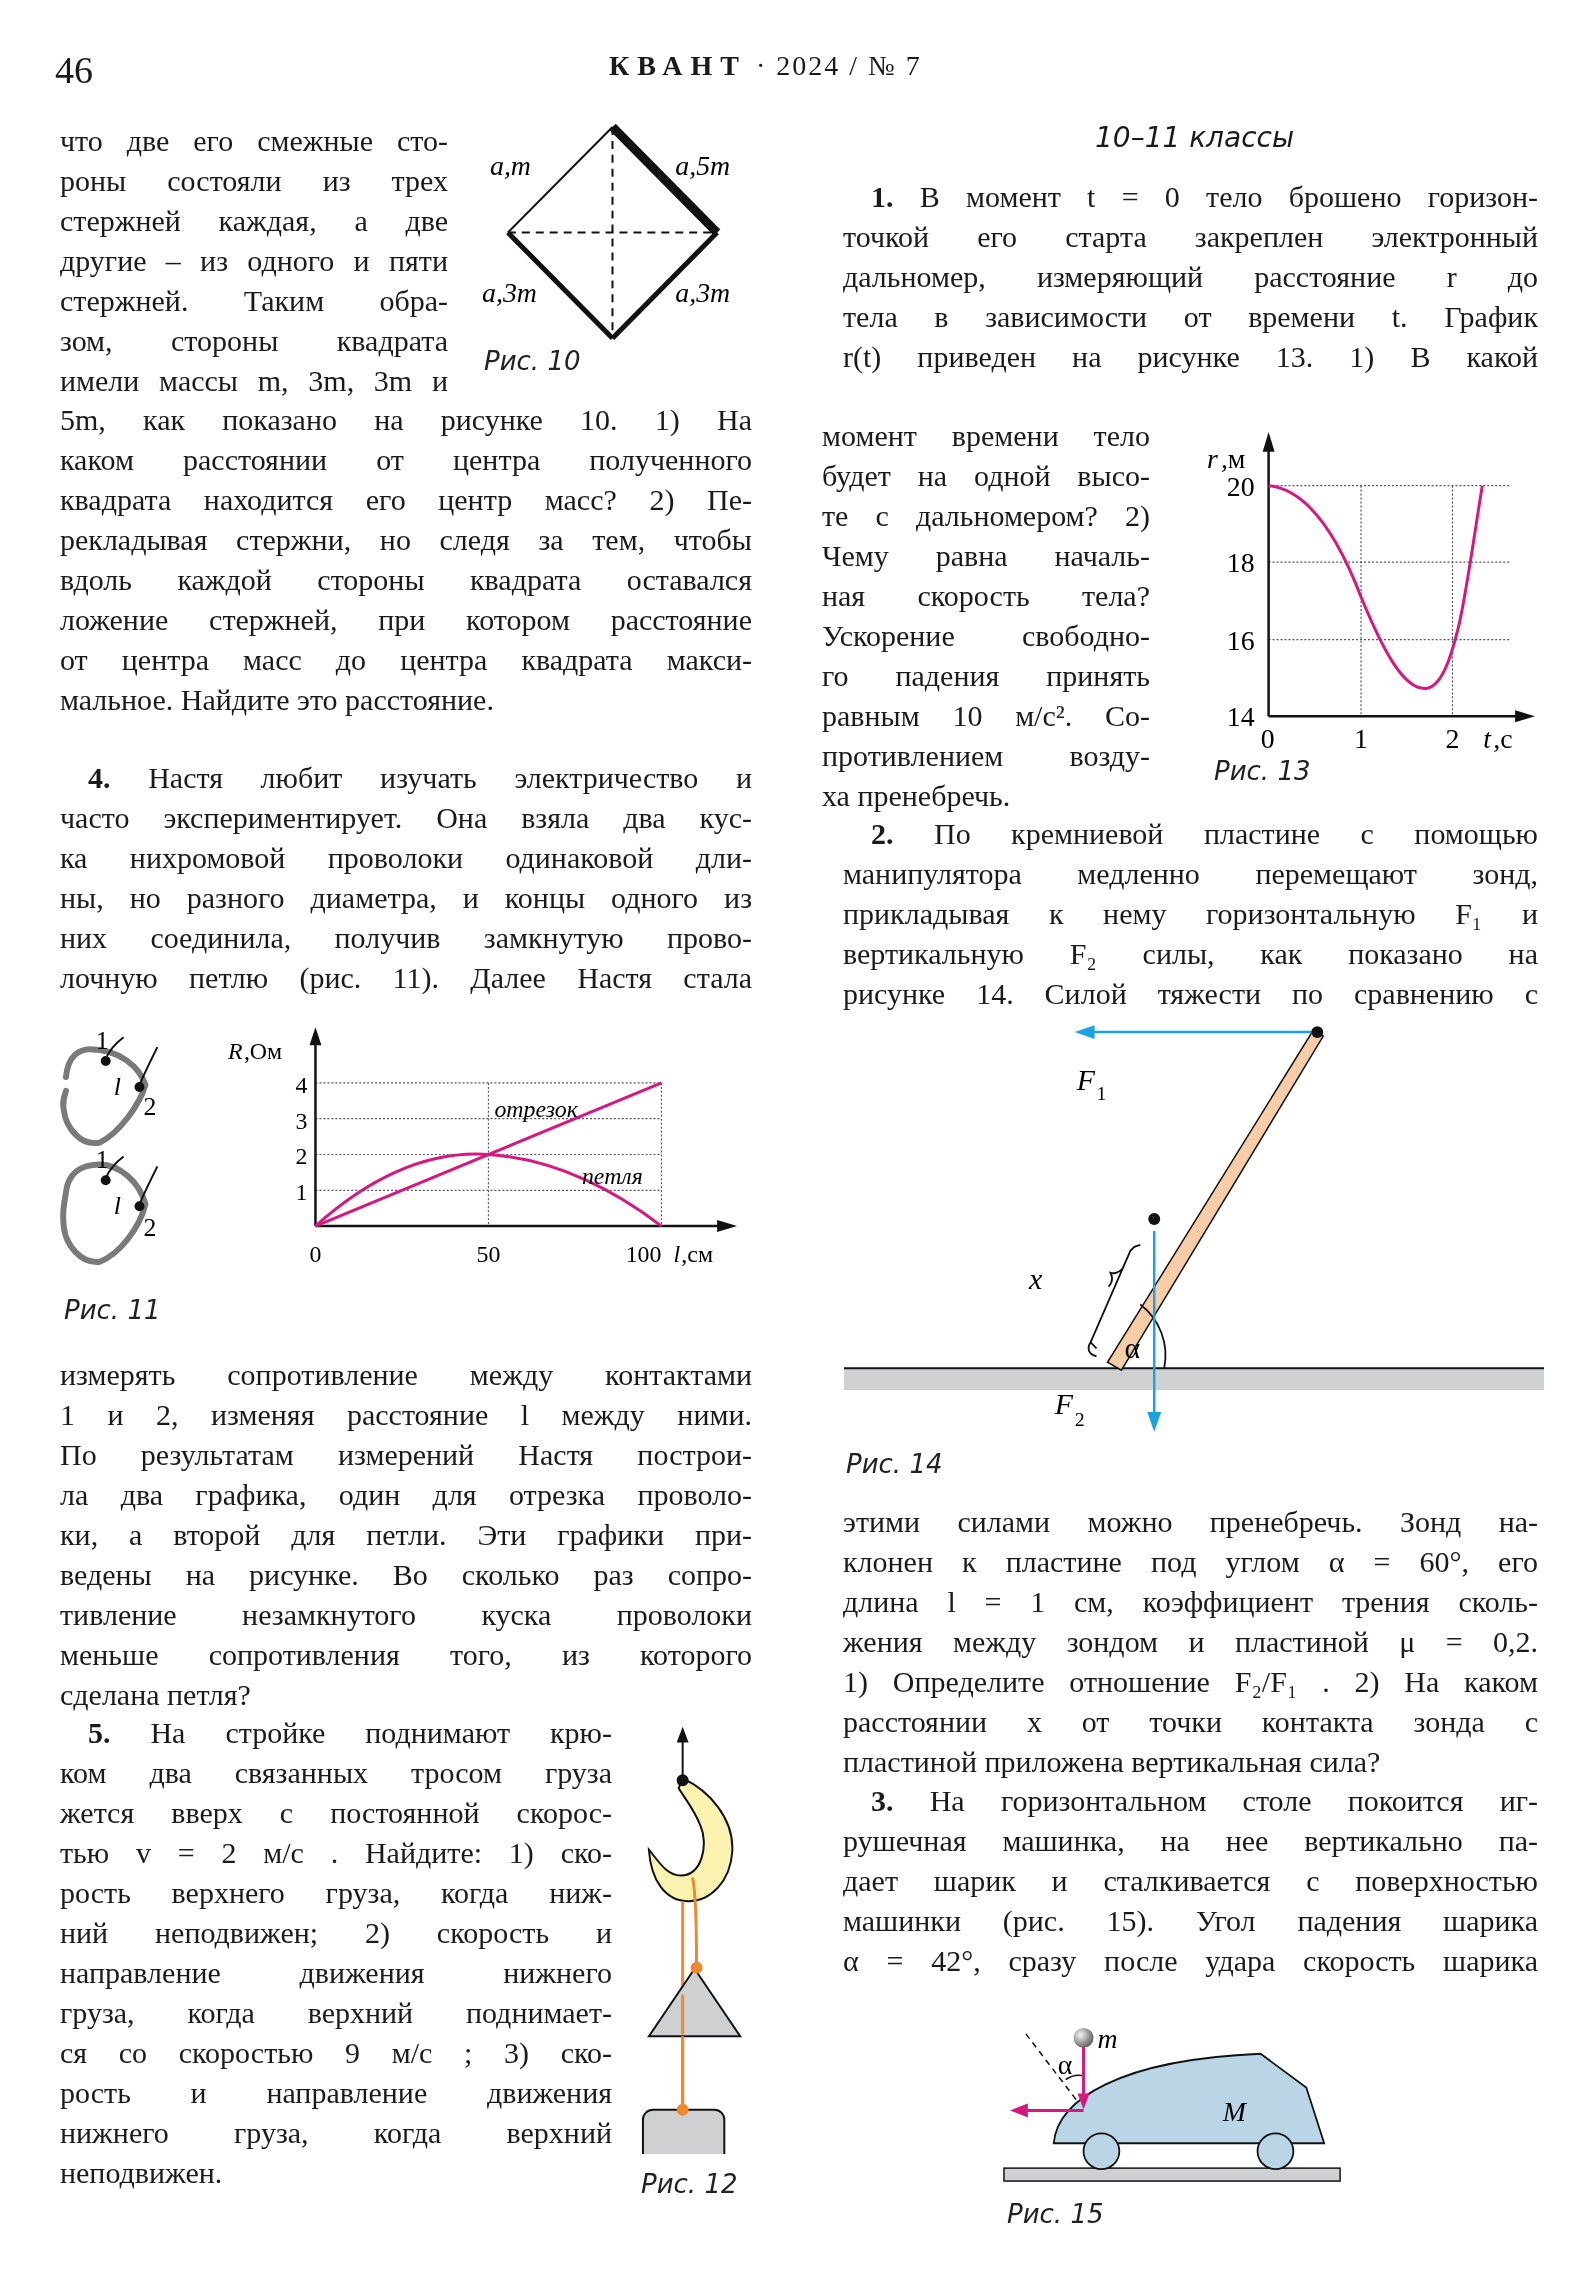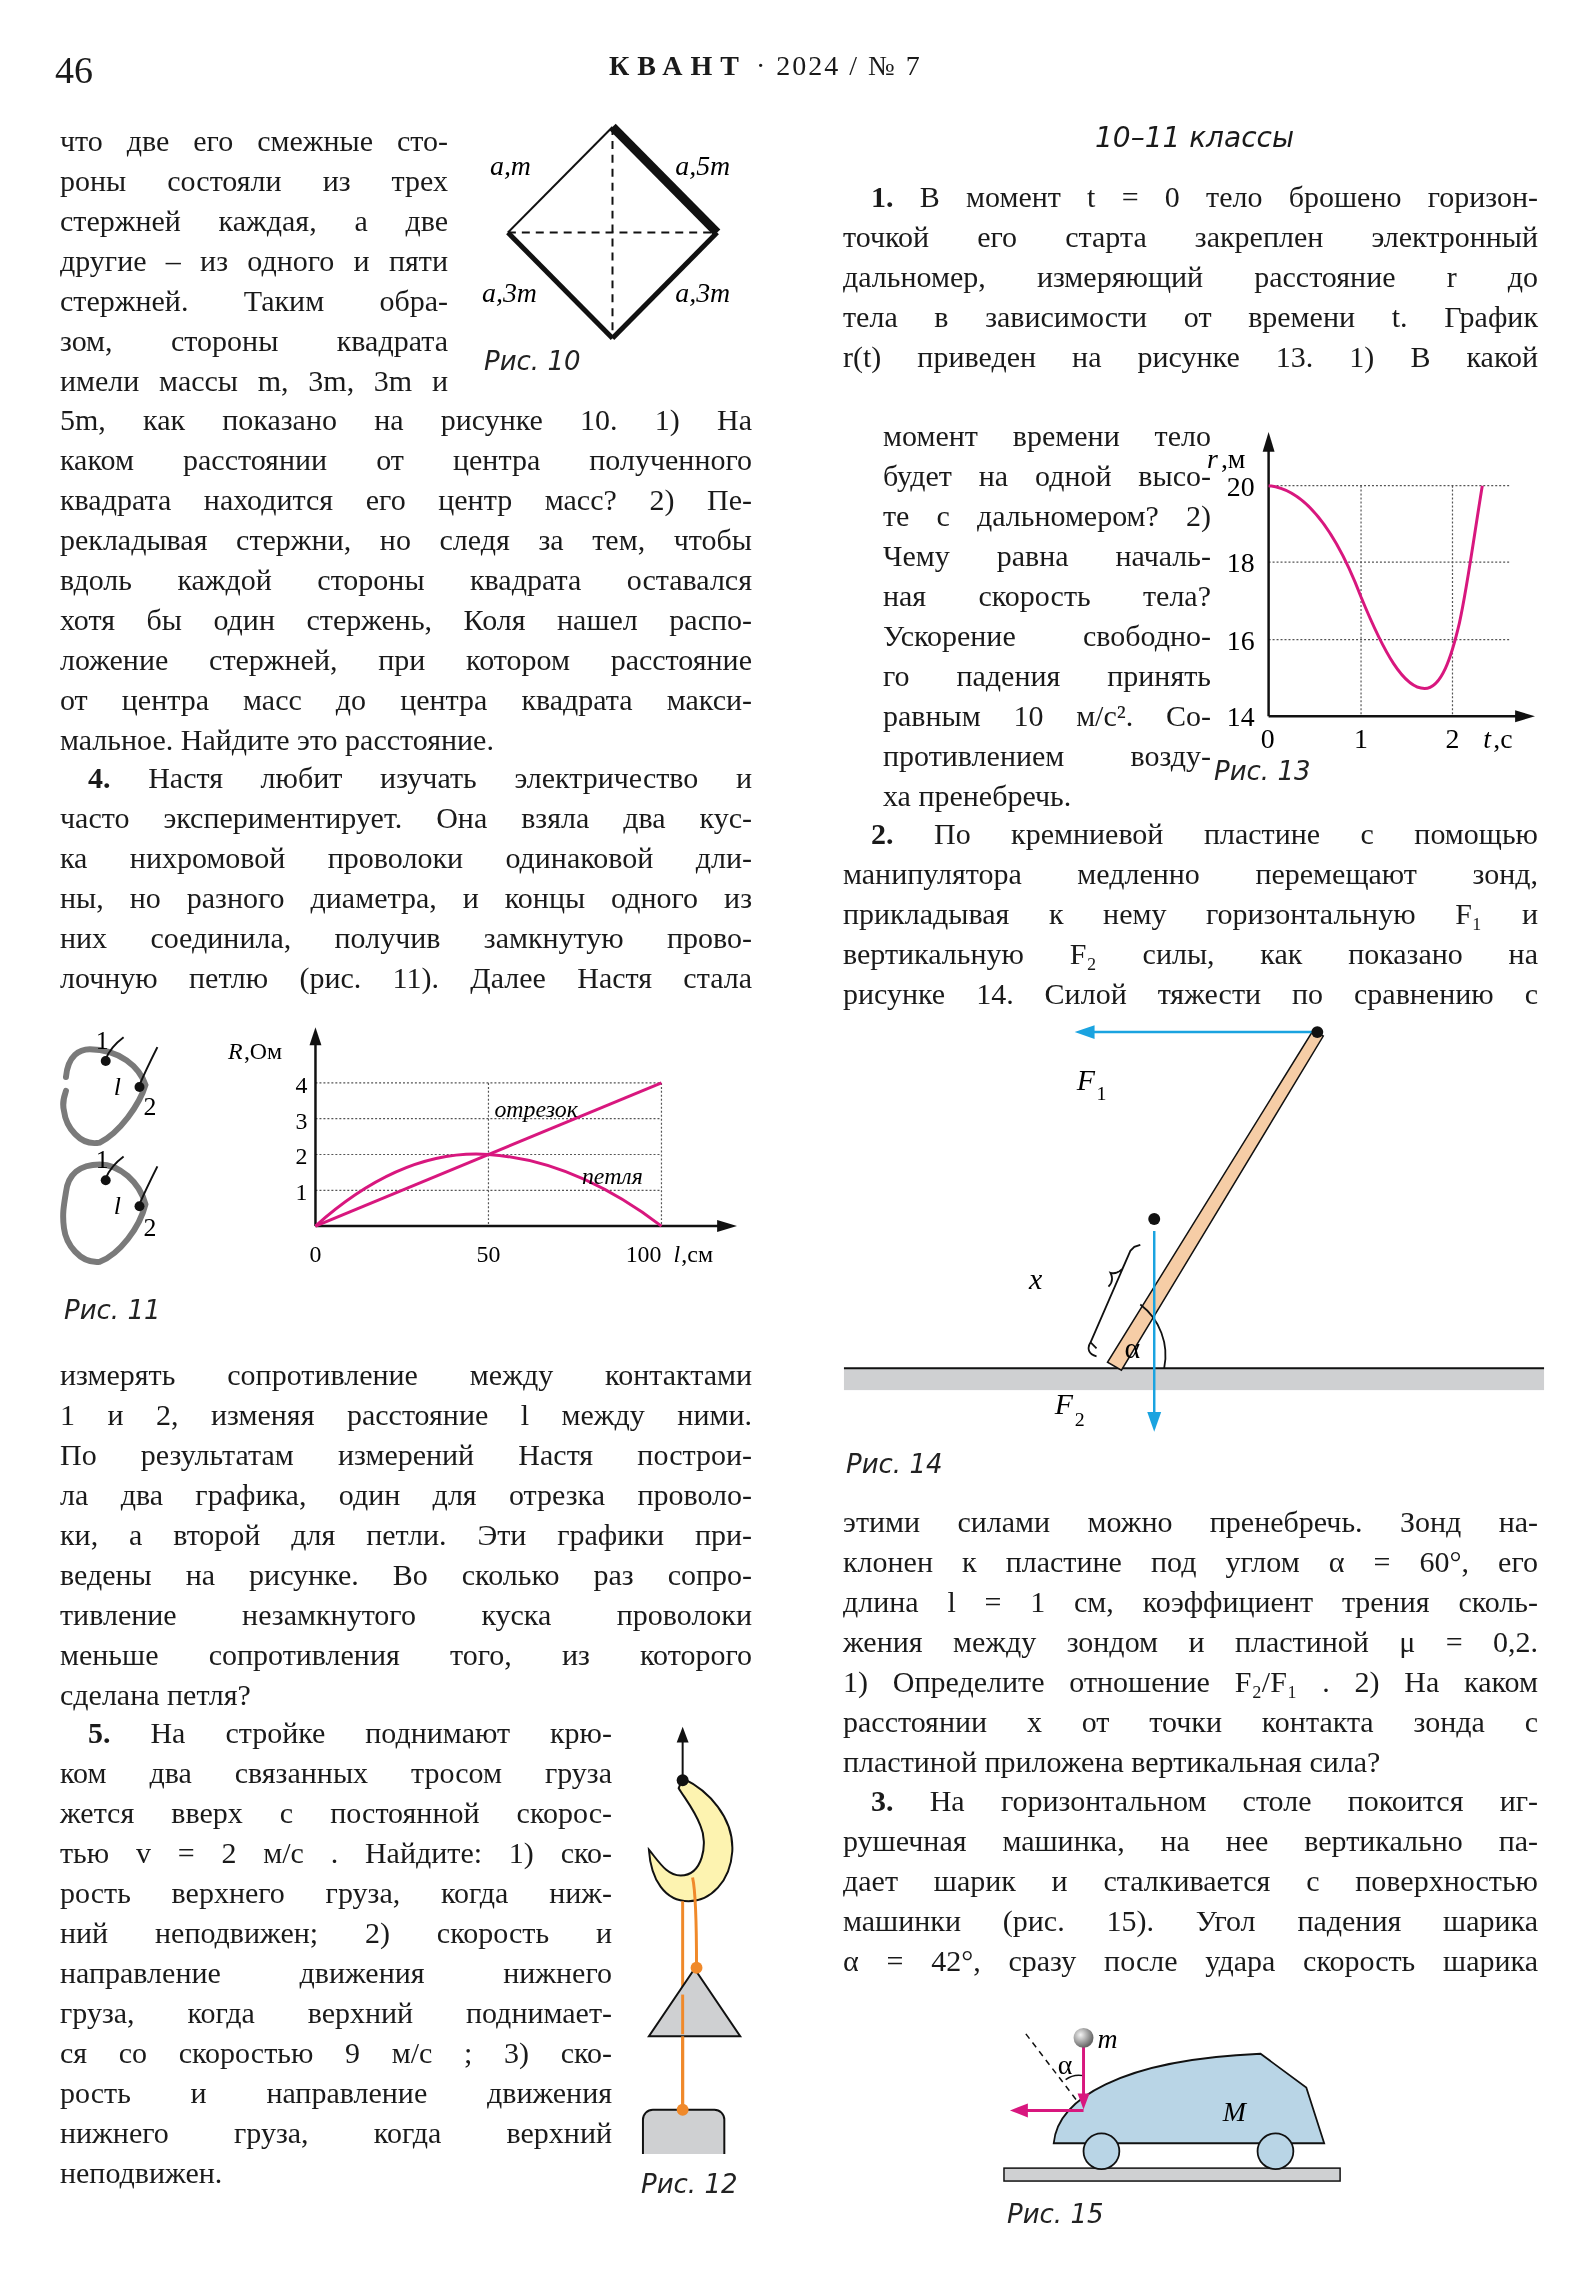--- a/index.html
+++ b/index.html
@@ -50,21 +50,20 @@
   <text x="208" y="186" font-size="28" font-style="italic">a,3m</text>
 </svg>
 <div class="abs sans cap" style="left:484px;top:346px;">Рис. 10</div>
 
 <div class="abs txt" style="left:60px;top:400px;width:692px;">
   <span class="ln">5m, как показано на рисунке 10. 1) На</span>
   <span class="ln">каком расстоянии от центра полученного</span>
   <span class="ln">квадрата находится его центр масс? 2) Пе-</span>
   <span class="ln">рекладывая стержни, но следя за тем, чтобы</span>
   <span class="ln">вдоль каждой стороны квадрата оставался</span>
-  <span class="ln">хотя бы один стержень, Коля нашел распо-</span>
   <span class="ln">ложение стержней, при котором расстояние</span>
   <span class="ln">от центра масс до центра квадрата макси-</span>
   <span class="ln last">мальное. Найдите это расстояние.</span>
 </div>
 
 <div class="abs txt" style="left:60px;top:758px;width:692px;">
   <span class="ln" style="padding-left:28px;box-sizing:border-box;"><b class="num">4.</b> <span>Настя любит изучать электричество и</span></span>
   <span class="ln">часто экспериментирует. Она взяла два кус-</span>
   <span class="ln">ка нихромовой проволоки одинаковой дли-</span>
   <span class="ln">ны, но разного диаметра, и концы одного из</span>
@@ -176,21 +175,21 @@
 <div class="abs sans sec" style="left:1095px;top:121px;">10–11 классы</div>
 
 <div class="abs txt" style="left:843px;top:177px;width:695px;">
   <span class="ln" style="padding-left:28px;box-sizing:border-box;"><b class="num">1.</b> <span>В момент t = 0 тело брошено горизон-</span></span>
   <span class="ln">точкой его старта закреплен электронный</span>
   <span class="ln">дальномер, измеряющий расстояние r до</span>
   <span class="ln">тела в зависимости от времени t. График</span>
   <span class="ln">r(t) приведен на рисунке 13. 1) В какой</span>
 </div>
 
-<div class="abs txt" style="left:883px;top:416px;width:328px;">
+<div class="abs txt" style="left:822px;top:416px;width:328px;">
   <span class="ln">момент времени тело</span>
   <span class="ln">будет на одной высо-</span>
   <span class="ln">те с дальномером? 2)</span>
   <span class="ln">Чему равна началь-</span>
   <span class="ln">ная скорость тела?</span>
   <span class="ln">Ускорение свободно-</span>
   <span class="ln">го падения принять</span>
   <span class="ln">равным 10 м/с². Со-</span>
   <span class="ln">противлением возду-</span>
   <span class="ln last">ха пренебречь.</span>

